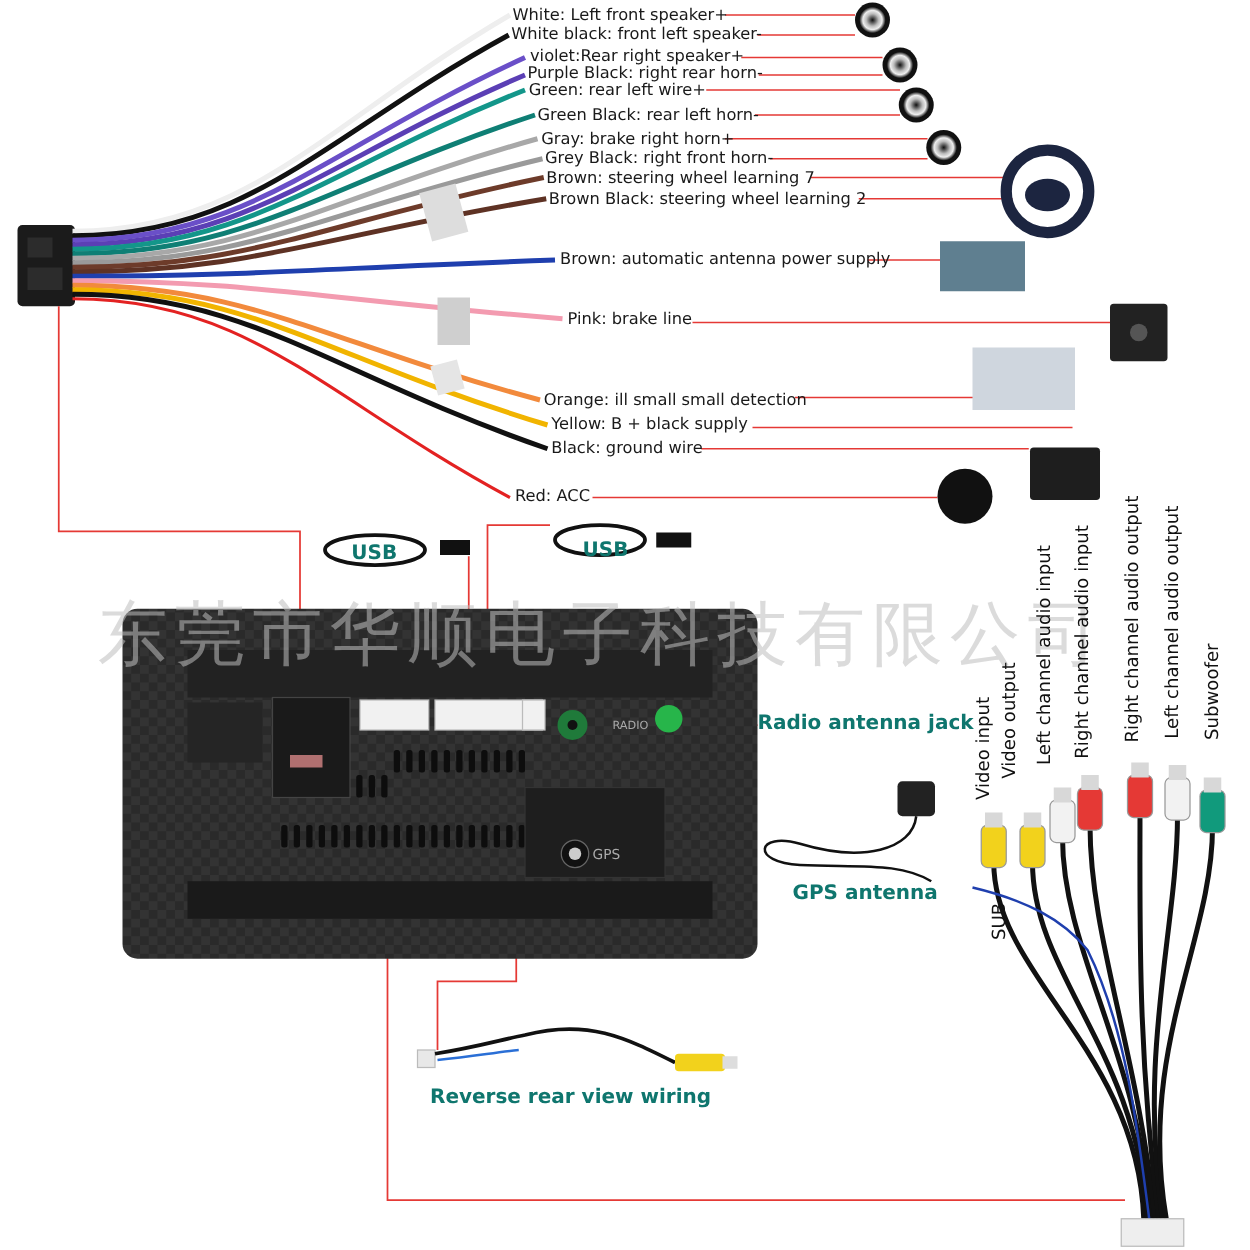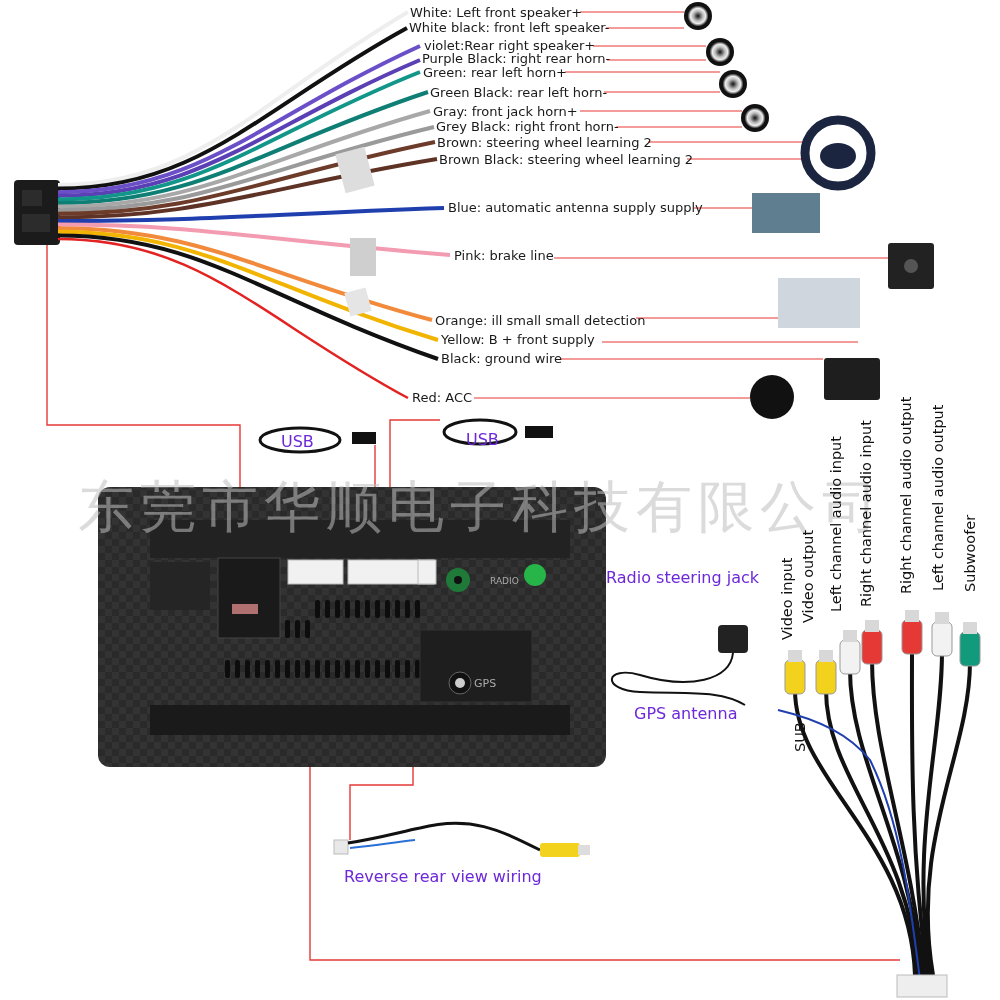--- a/index.html
+++ b/index.html
@@ -1,19 +1,19 @@
 <!DOCTYPE html>
 <html><head>
 <meta charset="utf-8">
 <style>
   html,body{margin:0;padding:0;background:#ffffff;}
   body{width:1000px;height:1000px;position:relative;overflow:hidden;font-family:"Liberation Sans","DejaVu Sans",sans-serif;}
   #stage{position:absolute;left:0;top:0;width:1000px;height:1000px;}
   .lbl{position:absolute;font-size:13px;color:#1a1a1a;white-space:nowrap;line-height:14px;font-family:"DejaVu Sans",sans-serif;}
-  .big{position:absolute;font-size:16px;color:#6d28d9;white-space:nowrap;font-weight:normal;font-family:"DejaVu Sans",sans-serif;}
+  .big{position:absolute;font-size:16px;color:#0f766e;white-space:nowrap;font-weight:bold;font-family:"DejaVu Sans",sans-serif;}
   .vlbl{position:absolute;font-size:14.5px;color:#111;white-space:nowrap;transform-origin:0 0;transform:rotate(-90deg);font-family:"DejaVu Sans",sans-serif;}
   .wm{position:absolute;left:78px;top:470px;font-size:56px;color:rgba(190,190,190,0.55);letter-spacing:6px;white-space:nowrap;font-family:Liberation Serif, serif;pointer-events:none;}
 </style>
 </head>
 <body>
 
 <div id="stage">
 
   <svg width="1000" height="1000" style="position:absolute;left:0;top:0">
     <defs>
@@ -212,37 +212,37 @@
     <rect x="824" y="358" width="56" height="42" rx="3" fill="#1e1e1e"></rect>
     <circle cx="772" cy="397" r="22" fill="#111"></circle>
   </svg>
 
   <div class="wm">东莞市华顺电子科技有限公司</div>
 
   <div class="lbl" style="left:410px;top:6px">White: Left front speaker+</div>
   <div class="lbl" style="left:409px;top:21px">White black: front left speaker-</div>
   <div class="lbl" style="left:424px;top:39px">violet:Rear right speaker+</div>
   <div class="lbl" style="left:422px;top:52px">Purple Black: right rear horn-</div>
-  <div class="lbl" style="left:423px;top:66px">Green: rear left horn+</div>
+  <div class="lbl" style="left:423px;top:66px">Green: rear left wire+</div>
   <div class="lbl" style="left:430px;top:86px">Green Black: rear left horn-</div>
-  <div class="lbl" style="left:433px;top:105px">Gray: front jack horn+</div>
+  <div class="lbl" style="left:433px;top:105px">Gray: brake right horn+</div>
   <div class="lbl" style="left:436px;top:120px">Grey Black: right front horn-</div>
-  <div class="lbl" style="left:437px;top:136px">Brown: steering wheel learning 2</div>
+  <div class="lbl" style="left:437px;top:136px">Brown: steering wheel learning 7</div>
   <div class="lbl" style="left:439px;top:153px">Brown Black: steering wheel learning 2</div>
-  <div class="lbl" style="left:448px;top:201px">Blue: automatic antenna supply supply</div>
+  <div class="lbl" style="left:448px;top:201px">Brown: automatic antenna power supply</div>
   <div class="lbl" style="left:454px;top:249px">Pink: brake line</div>
   <div class="lbl" style="left:435px;top:314px">Orange: ill small small detection</div>
-  <div class="lbl" style="left:441px;top:333px">Yellow: B + front supply</div>
+  <div class="lbl" style="left:441px;top:333px">Yellow: B + black supply</div>
   <div class="lbl" style="left:441px;top:352px">Black: ground wire</div>
   <div class="lbl" style="left:412px;top:391px">Red: ACC</div>
 
   <div class="big" style="left:281px;top:432px">USB</div>
   <div class="big" style="left:466px;top:430px">USB</div>
 
-  <div class="big" style="left:606px;top:568px">Radio steering jack</div>
+  <div class="big" style="left:606px;top:568px">Radio antenna jack</div>
   <div class="big" style="left:634px;top:704px">GPS antenna</div>
   <div class="big" style="left:344px;top:867px">Reverse rear view wiring</div>
   <div class="lbl" style="left:490px;top:574px;color:#aaa;font-size:9px">RADIO</div>
   <div class="lbl" style="left:474px;top:677px;color:#aaa;font-size:11px">GPS</div>
 
   <div class="vlbl" style="left:779px;top:640px">Video input</div>
   <div class="vlbl" style="left:800px;top:623px">Video output</div>
   <div class="vlbl" style="left:828px;top:612px">Left channel audio input</div>
   <div class="vlbl" style="left:858px;top:607px">Right channel audio input</div>
   <div class="vlbl" style="left:898px;top:594px">Right channel audio output</div>

